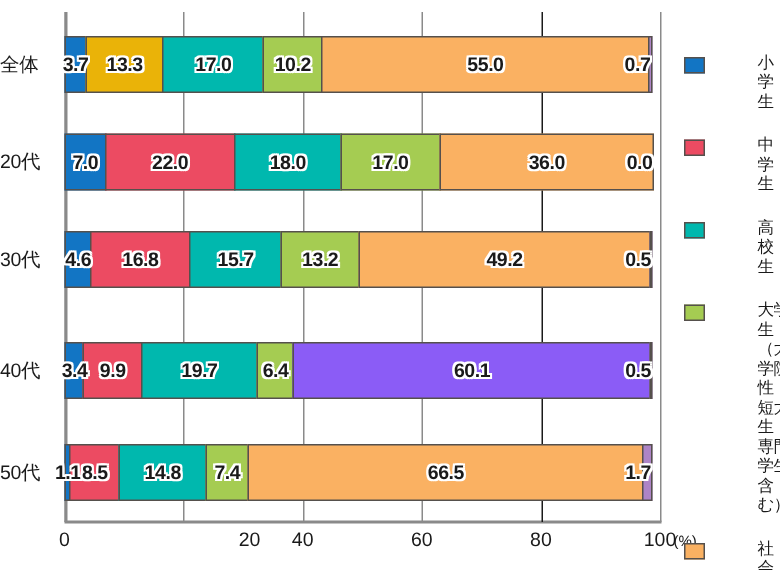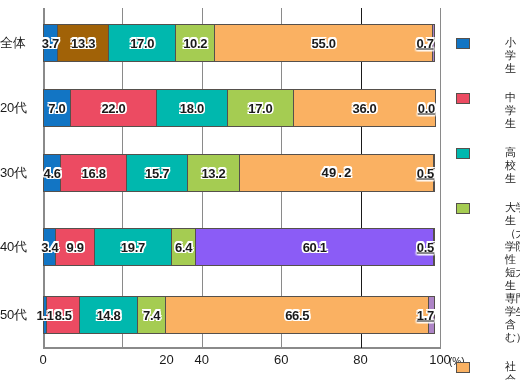--- a/index.html
+++ b/index.html
@@ -88,21 +88,20 @@
       -1.4px -1.4px 0 #fff,  1.4px -1.4px 0 #fff,
       -1.4px  1.4px 0 #fff,  1.4px  1.4px 0 #fff,
       -1.4px 0 0 #fff, 1.4px 0 0 #fff,
       0 -1.4px 0 #fff, 0 1.4px 0 #fff;
     z-index: 5;
   }
   .seg-label.outside-right {
     left: auto;
     right: 2px;
     transform: translate(0, -50%);
-    text-decoration: underline;
   }
 
   
   .cat-label {
     position: absolute;
     left: 0;
     width: 40px;
     height: 38px;
     display: flex;
     align-items: center;
@@ -174,21 +173,21 @@
       <div class="gridline" style="left: 0px;"></div>
       <div class="gridline" style="left: 79.4px;"></div>
       <div class="gridline" style="left: 158.8px;"></div>
       <div class="gridline" style="left: 238.2px;"></div>
       <div class="gridline minor" style="left: 317.6px;"></div>
       <div class="gridline" style="left: 397px;"></div>
       <div class="bar-row" style="top: 16px;">
         <div class="seg" style="width: 14.689px; background: rgb(18, 117, 196);">
           <span class="seg-label">3.7</span>
         </div>
-        <div class="seg" style="width: 52.801px; background: #a16207;">
+        <div class="seg" style="width: 52.801px; background: #eab308;">
           <span class="seg-label">13.3</span>
         </div>
         <div class="seg" style="width: 67.49px; background: rgb(0, 184, 174);">
           <span class="seg-label">17.0</span>
         </div>
         <div class="seg" style="width: 40.494px; background: rgb(165, 204, 82);">
           <span class="seg-label">10.2</span>
         </div>
         <div class="seg" style="width: 218.35px; background: rgb(250, 177, 98);">
           <span class="seg-label">55.0</span>
@@ -220,21 +219,21 @@
         </div>
         <div class="seg" style="width: 66.696px; background: rgb(236, 75, 98);">
           <span class="seg-label">16.8</span>
         </div>
         <div class="seg" style="width: 62.329px; background: rgb(0, 184, 174);">
           <span class="seg-label">15.7</span>
         </div>
         <div class="seg" style="width: 52.404px; background: rgb(165, 204, 82);">
           <span class="seg-label">13.2</span>
         </div>
-        <div class="seg" style="width: 195.324px; background: rgb(250, 177, 98); font-family: Liberation Mono, monospace;">
+        <div class="seg" style="width: 195.324px; background: rgb(250, 177, 98);">
           <span class="seg-label">49.2</span>
         </div>
         <div class="seg" style="width: 1.985px; background: rgb(173, 132, 198);"></div>
         <span class="seg-label outside-right" style="right: 1px; position: absolute; top: 50%;">0.5</span>
       </div>
       <div class="bar-row" style="top: 220px;">
         <div class="seg" style="width: 13.498px; background: rgb(18, 117, 196);">
           <span class="seg-label">3.4</span>
         </div>
         <div class="seg" style="width: 39.303px; background: rgb(236, 75, 98);">

